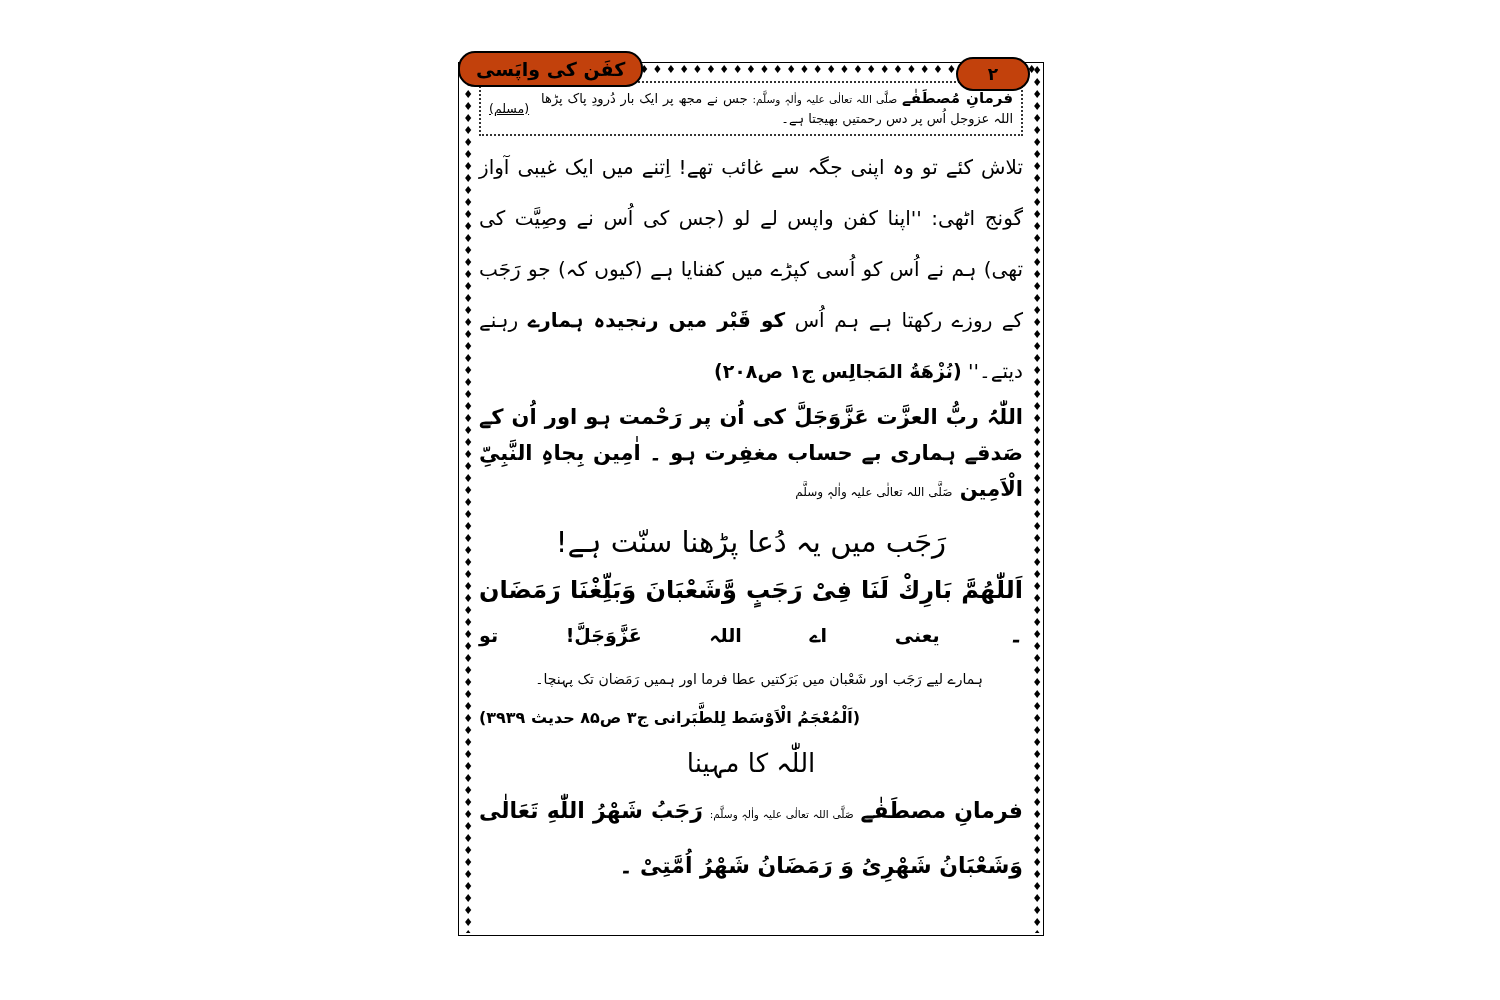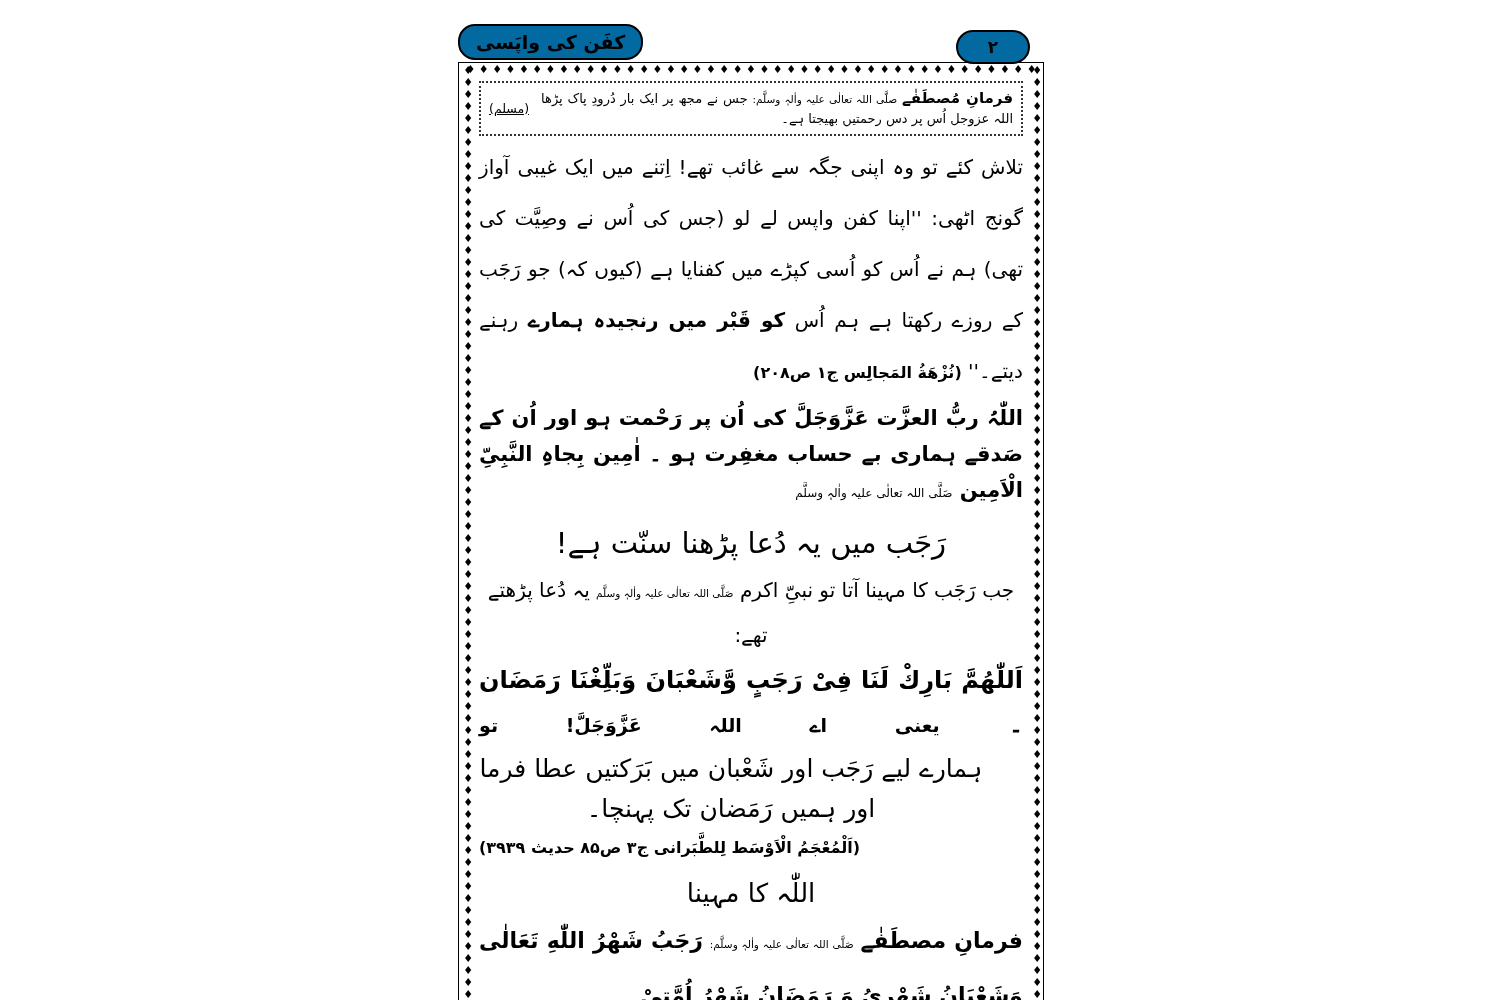--- a/index.html
+++ b/index.html
@@ -16,24 +16,25 @@
     left: 458px; top: 20px;
     width: 586px;
     direction: rtl;
   }
   
   .header-row { position: relative; height: 42px; }
   .badge {
     position: absolute;
     border: 2.5px solid #000;
     border-radius: 17px;
-    background: #0369a1;
+    background: #c2410c;
     display: flex; align-items: center; justify-content: center;
     font-weight: bold;
     z-index: 5;
+    margin-top: 27px;
   }
   .badge-title {
     left: 0; top: 4px; height: 36px; min-width: 152px;
     padding: 0 16px; font-size: 19px;
   }
   .badge-pagenum-top {
     right: 14px; top: 10px; height: 34px; width: 74px;
     font-size: 17px;
   }
   
@@ -80,21 +81,21 @@
   .honorific { font-size: 10.5px; }
   .hadith-source { font-size: 12.5px; white-space: nowrap; align-self: center; text-decoration: underline; }
   
   .para {
     font-size: 20px;
     line-height: 51px;
     text-align: justify;
     margin: 2px 0;
   }
   .bold { font-weight: bold; }
-  .ref { font-size: 16px; font-weight: bold; white-space: nowrap; }
+  .ref { font-size: 19px; font-weight: bold; white-space: nowrap; }
   .blessing {
     font-weight: bold;
     font-size: 21px;
     line-height: 36px;
     text-align: justify;
     margin: 0;
   }
   .blessing .honorific { font-weight: normal; font-size: 12px; }
   .section-heading {
     text-align: center;
@@ -113,23 +114,23 @@
   .arabic-line {
     font-weight: bold;
     font-size: 24px;
     line-height: 44px;
     text-align: justify;
     text-align-last: justify;
     margin: 2px 0;
   }
   .arabic-line .tail { font-size: 19px; }
   .translation-line {
-    font-size: 25px;
+    font-size: 14px;
     line-height: 40px;
-    text-align: center;
+    text-align: right;
     padding-right: 40px;
     margin: 0;
   }
   .ref-line {
     font-size: 16px;
     font-weight: bold;
     text-align: left;
     line-height: 34px;
     margin: 2px 0;
   }
@@ -179,25 +180,20 @@
         <span class="ref">(نُزْهَةُ المَجالِس ج۱ ص۲۰۸)</span>
       </p>
 
       <p class="blessing">
         <span>اللّٰہُ ربُّ العزَّت عَزَّوَجَلَّ کی اُن پر رَحْمت ہو اور اُن کے صَدقے ہماری بے حساب مغفِرت ہو ۔</span>
         <span>اٰمِین بِجاہِ النَّبِیِّ الْاَمِین</span>
         <span class="honorific">صَلَّی اللہ تعالٰی علیہ واٰلہٖ وسلَّم</span>
       </p>
 
       <h2 class="section-heading">رَجَب میں یہ دُعا پڑھنا سنّت ہے!</h2>
-      <p class="intro-line">
-        <span>جب رَجَب کا مہینا آتا تو نبیِّ اکرم</span>
-        <span class="honorific">صَلَّی اللہ تعالٰی علیہ واٰلہٖ وسلَّم</span>
-        <span>یہ دُعا پڑھتے تھے:</span>
-      </p>
       <p class="arabic-line">
         <span>اَللّٰهُمَّ بَارِكْ لَنَا فِیْ رَجَبٍ وَّشَعْبَانَ وَبَلِّغْنَا رَمَضَان ۔</span>
         <span class="tail">یعنی اے اللہ عَزَّوَجَلَّ! تو</span>
       </p>
       <p class="translation-line">ہمارے لیے رَجَب اور شَعْبان میں بَرَکتیں عطا فرما اور ہمیں رَمَضان تک پہنچا۔</p>
       <p class="ref-line">(اَلْمُعْجَمُ الْاَوْسَط لِلطَّبَرانی ج۳ ص۸۵ حدیث ۳۹۳۹)</p>
 
       <h2 class="section-heading small">اللّٰہ کا مہینا</h2>
       <p class="month-para">
         <span class="lead-calligraphy" style="font-size:22px">فرمانِ مصطَفٰے</span>

